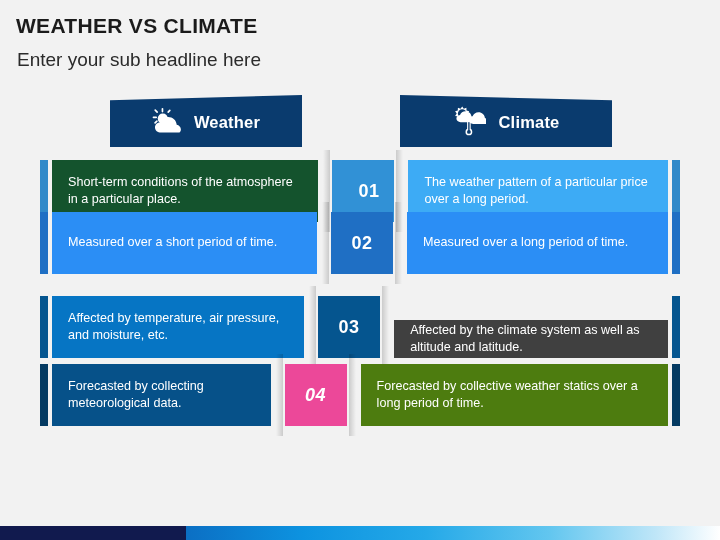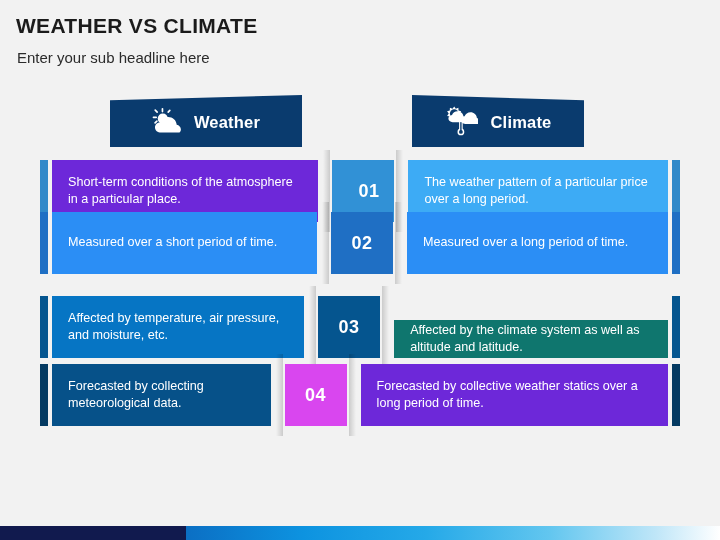--- a/index.html
+++ b/index.html
@@ -28,21 +28,21 @@
     top: 14px;
     font-size: 21px;
     font-weight: bold;
     letter-spacing: 0.3px;
     color: #1b1b1b;
   }
   #page-subtitle {
     position: absolute;
     left: 17px;
     top: 49px;
-    font-size: 15px;
+    font-size: 19px;
     color: #2b2b2b;
   }
 
   
   .banner {
     position: absolute;
     height: 52px;
     background: #0a3b6e;
     color: #ffffff;
     display: flex;
@@ -51,23 +51,23 @@
     gap: 12px;
   }
   #banner-weather {
     left: 110px;
     top: 95px;
     width: 192px;
     -webkit-clip-path: polygon(0 10%, 100% 0, 100% 100%, 0 100%);
     clip-path: polygon(0 10%, 100% 0, 100% 100%, 0 100%);
   }
   #banner-climate {
-    left: 412px;
+    left: 400px;
     top: 95px;
-    width: 172px;
+    width: 212px;
     -webkit-clip-path: polygon(0 0, 100% 10%, 100% 100%, 0 100%);
     clip-path: polygon(0 0, 100% 10%, 100% 100%, 0 100%);
   }
   .banner-label {
     font-size: 16.5px;
     font-weight: bold;
     letter-spacing: 0.2px;
     padding-top: 3px;
   }
   .banner-icon {
@@ -224,21 +224,21 @@
       </svg>
     </span>
     <span class="banner-label">Climate</span>
   </div>
 
   <div id="grid">
 
     <div class="row row-0">
       <div class="accent" style="background: rgb(48, 137, 201);"></div>
       <div class="gap-s"></div>
-      <div class="cell cell-left" style="background: #6d28d9;">Short-term conditions of the atmosphere in a particular place.</div>
+      <div class="cell cell-left" style="background: #14532d;">Short-term conditions of the atmosphere in a particular place.</div>
       <div class="numwrap">
         <div class="numcell" style="background: rgb(49, 145, 214); padding-left: 11px;">01</div>
       </div>
       <div class="cell cell-right" style="background: rgb(61, 171, 245);">The weather pattern of a particular price over a long period.</div>
       <div class="gap-s"></div>
       <div class="accent" style="background: rgb(48, 137, 201);"></div>
     </div>
 
     <div class="row row-1">
       <div class="accent" style="background: rgb(31, 111, 196);"></div>
@@ -252,33 +252,33 @@
       <div class="accent" style="background: rgb(31, 111, 196);"></div>
     </div>
 
     <div class="row row-2">
       <div class="accent" style="background: rgb(5, 85, 143);"></div>
       <div class="gap-s"></div>
       <div class="cell cell-left" style="background: rgb(6, 117, 196);">Affected by temperature, air pressure, and moisture, etc.</div>
       <div class="numwrap">
         <div class="numcell" style="background: rgb(5, 85, 143);">03</div>
       </div>
-      <div class="cell cell-right" style="background: #0f766e; margin-top: 24px;">Affected by the climate system as well as altitude and latitude.</div>
+      <div class="cell cell-right" style="background: #404040; margin-top: 24px;">Affected by the climate system as well as altitude and latitude.</div>
       <div class="gap-s"></div>
       <div class="accent" style="background: rgb(5, 85, 143);"></div>
     </div>
 
     <div class="row row-3">
       <div class="accent" style="background: rgb(4, 58, 98);"></div>
       <div class="gap-s"></div>
       <div class="cell cell-left" style="background: rgb(6, 81, 137);">Forecasted by collecting meteorological data.</div>
       <div class="numwrap">
-        <div class="numcell" style="background: #d946ef;">04</div>
-      </div>
-      <div class="cell cell-right" style="background: #6d28d9;">Forecasted by collective weather statics over a long period of time.</div>
+        <div class="numcell" style="background: #ec4899; font-style: italic;">04</div>
+      </div>
+      <div class="cell cell-right" style="background: #4d7c0f;">Forecasted by collective weather statics over a long period of time.</div>
       <div class="gap-s"></div>
       <div class="accent" style="background: rgb(4, 58, 98);"></div>
     </div>
 
   </div>
 
   <div id="source-note">Source: Pediaa.com</div>
   <div id="bottom-bar">
     <div id="bottom-bar-navy" style="background: rgb(17, 26, 78);"></div>
     <div id="bottom-bar-blue"></div>

